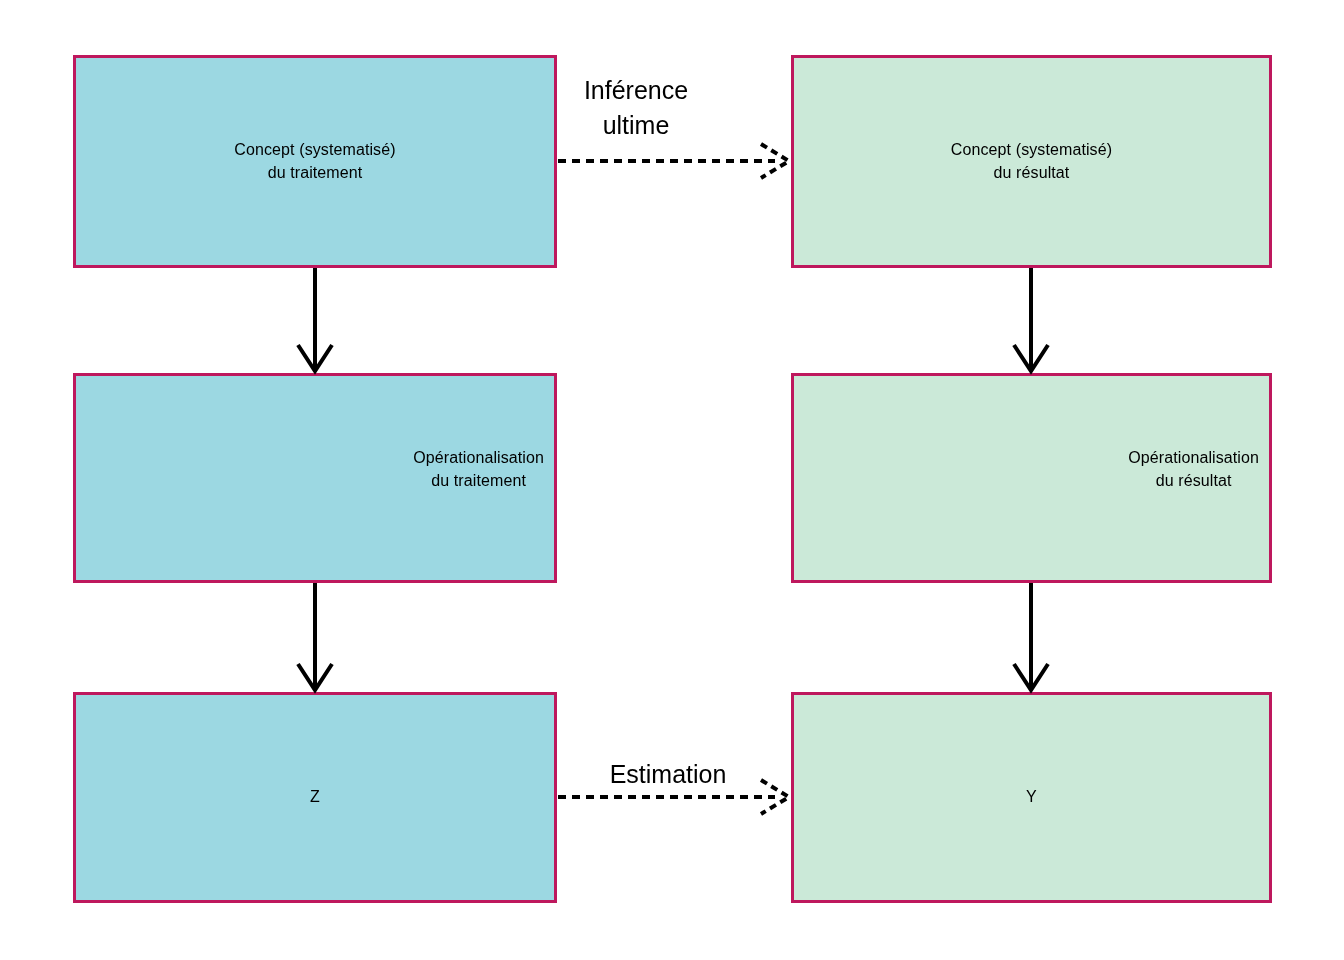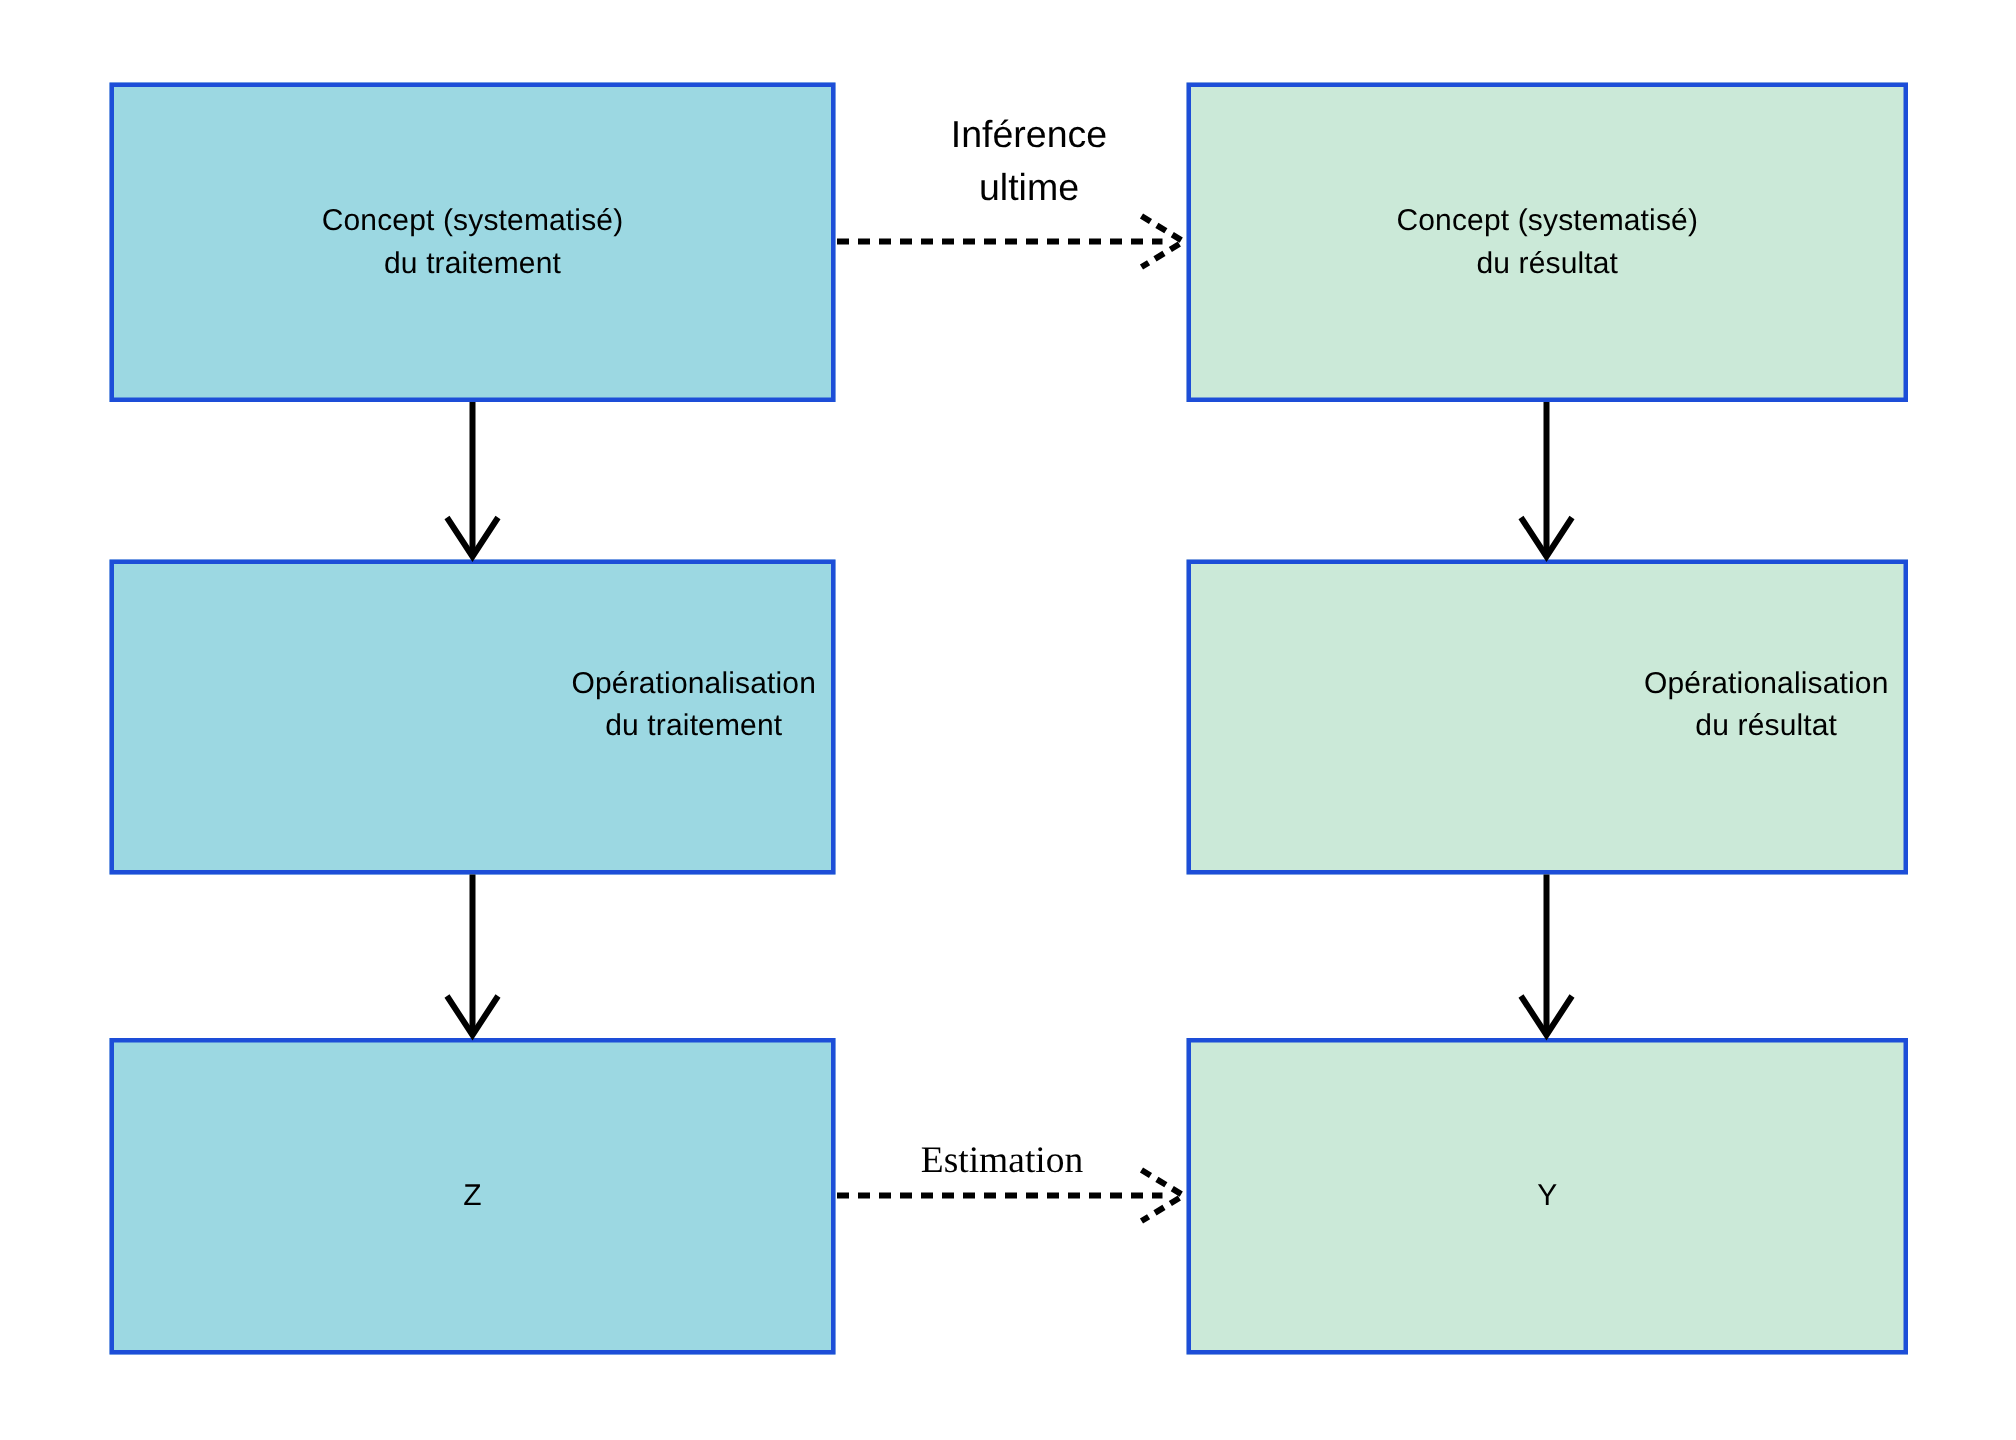--- a/index.html
+++ b/index.html
@@ -14,27 +14,27 @@
     overflow: hidden;
   }
   #diagram {
     position: relative;
     width: 1344px;
     height: 960px;
   }
   .node {
     position: absolute;
     box-sizing: border-box;
-    border: 3px solid #1d4ed8;
+    border: 3px solid #be185d;
     display: flex;
     align-items: center;
     justify-content: center;
     text-align: center;
     color: #000000;
-    font-size: 20px;
+    font-size: 16px;
     line-height: 1.42;
     letter-spacing: 0.1px;
   }
   .node .node-label {
     display: block;
     white-space: pre-line;
     padding: 0 10px;
   }
   .fill-treatment { background: #9cd8e2; }
   .fill-outcome   { background: #cbe9d8; }
@@ -119,18 +119,18 @@
       <line x1="558" y1="161" x2="775" y2="161" stroke="#000" stroke-width="4" stroke-dasharray="8 6"></line>
       <polyline points="761,144 789,161 761,178" fill="none" stroke="#000" stroke-width="4" stroke-dasharray="7 5"></polyline>
     </g>
 
     <g>
       <line x1="558" y1="797" x2="775" y2="797" stroke="#000" stroke-width="4" stroke-dasharray="8 6"></line>
       <polyline points="761,780 789,797 761,814" fill="none" stroke="#000" stroke-width="4" stroke-dasharray="7 5"></polyline>
     </g>
   </svg>
 
-  <div class="edge-label" style="left:596px; top:73px; width:180px;">Inférence
+  <div class="edge-label" style="left:546px; top:73px; width:180px;">Inférence
 ultime</div>
 
-  <div class="edge-label" style="left:578px; top:757px; width:180px;font-family:Liberation Serif, serif;">Estimation</div>
+  <div class="edge-label" style="left:578px; top:757px; width:180px;">Estimation</div>
 
 </div>
 
 </body></html>

